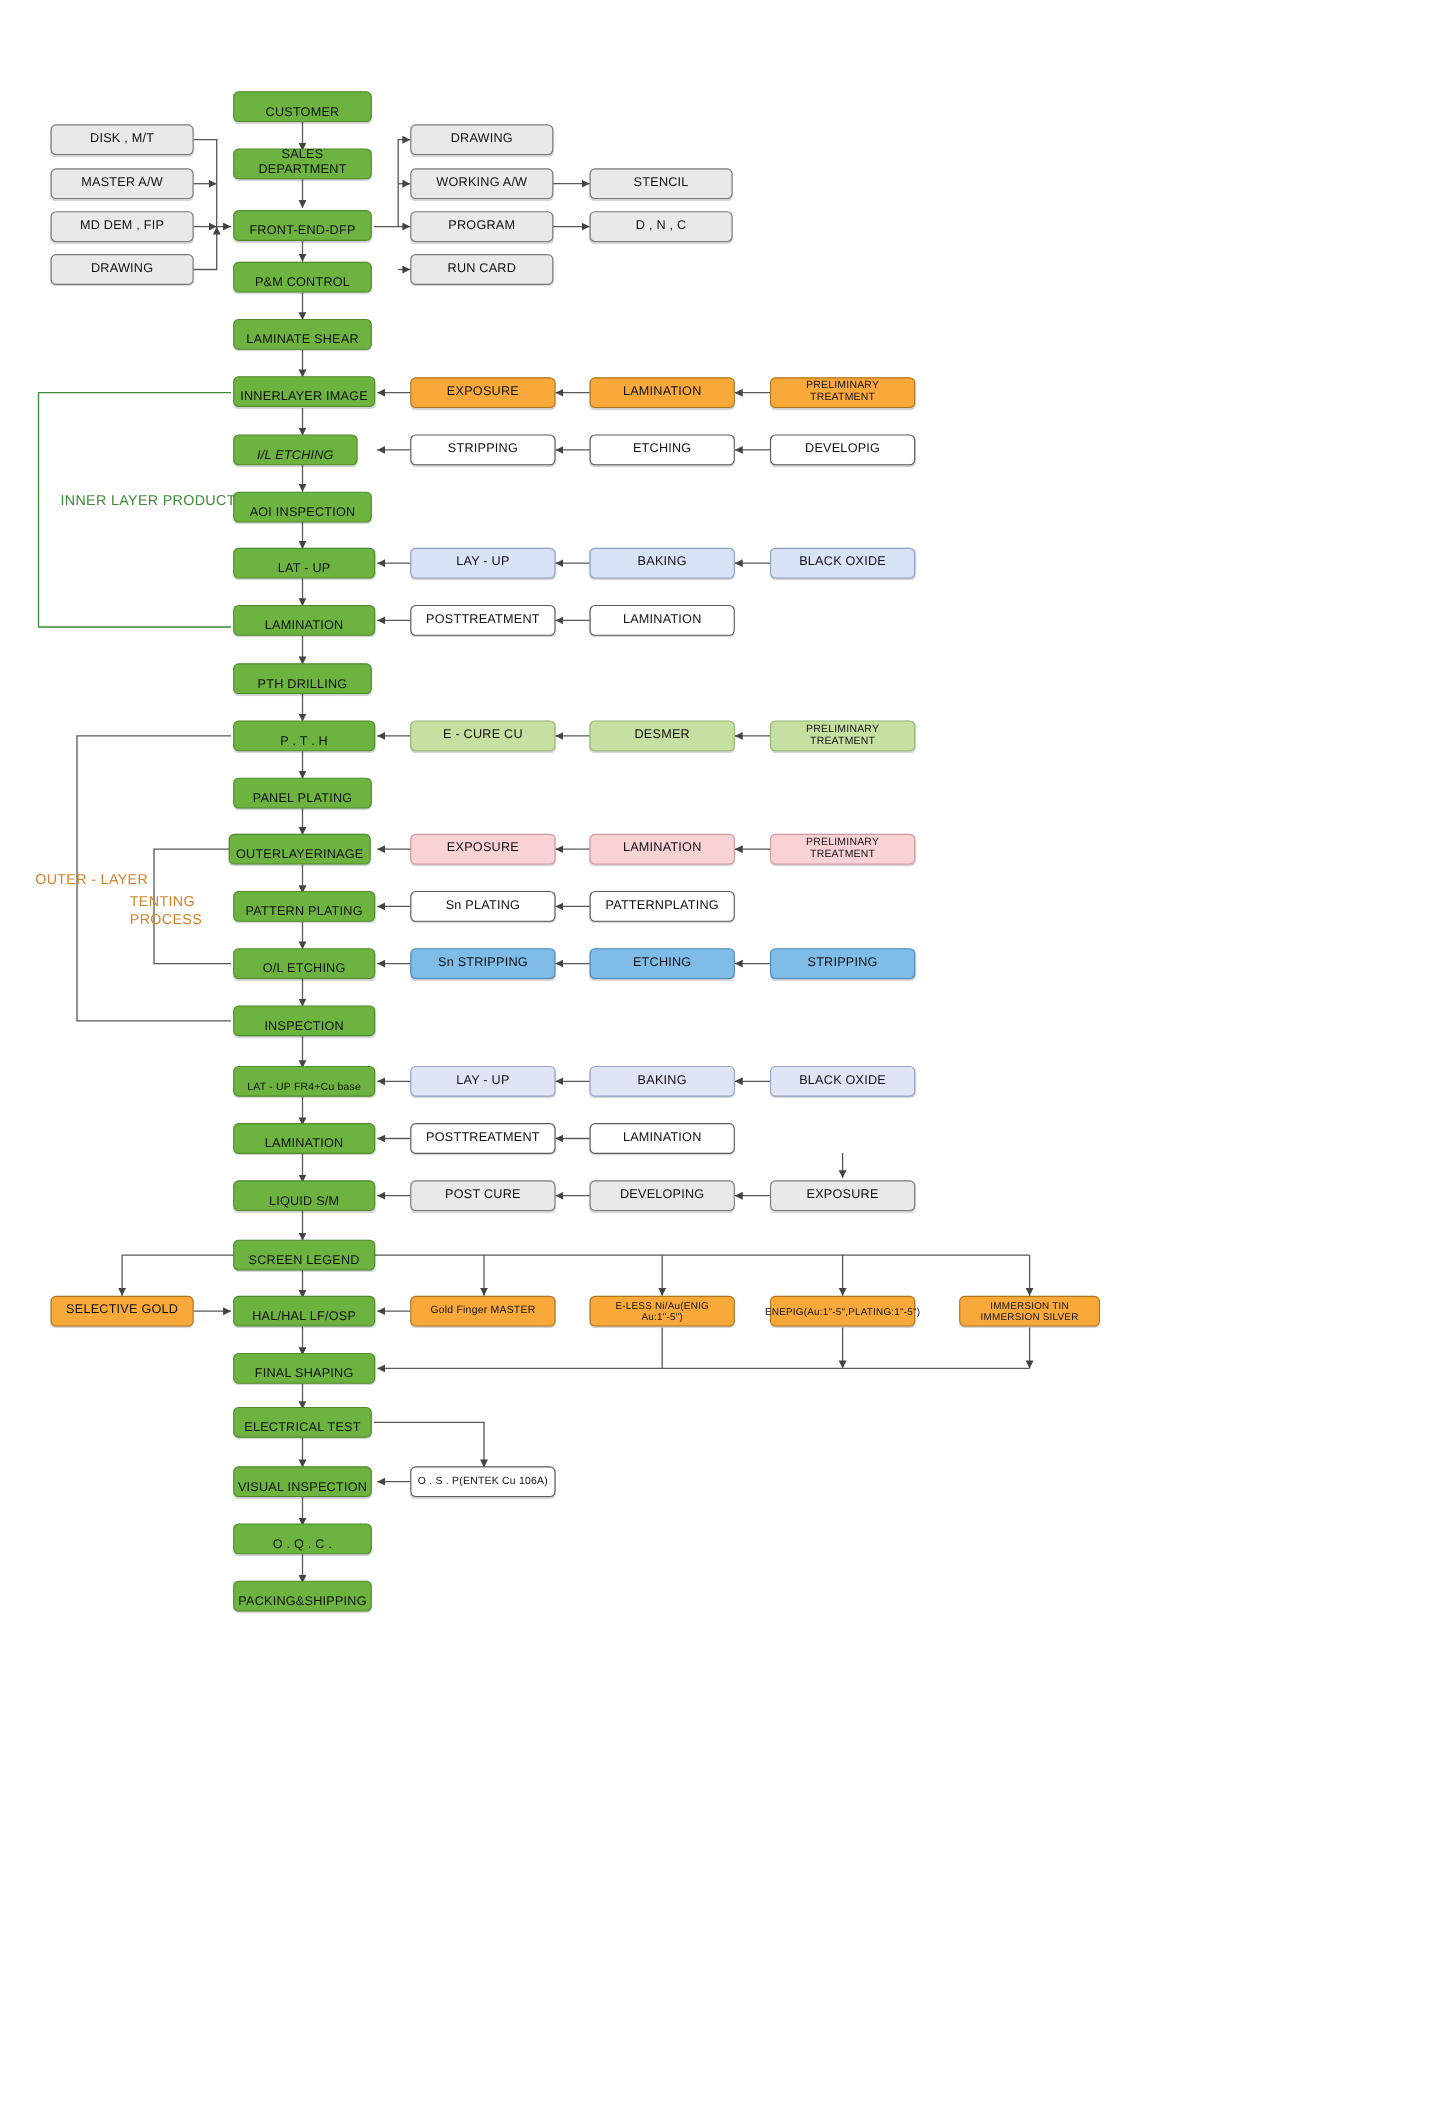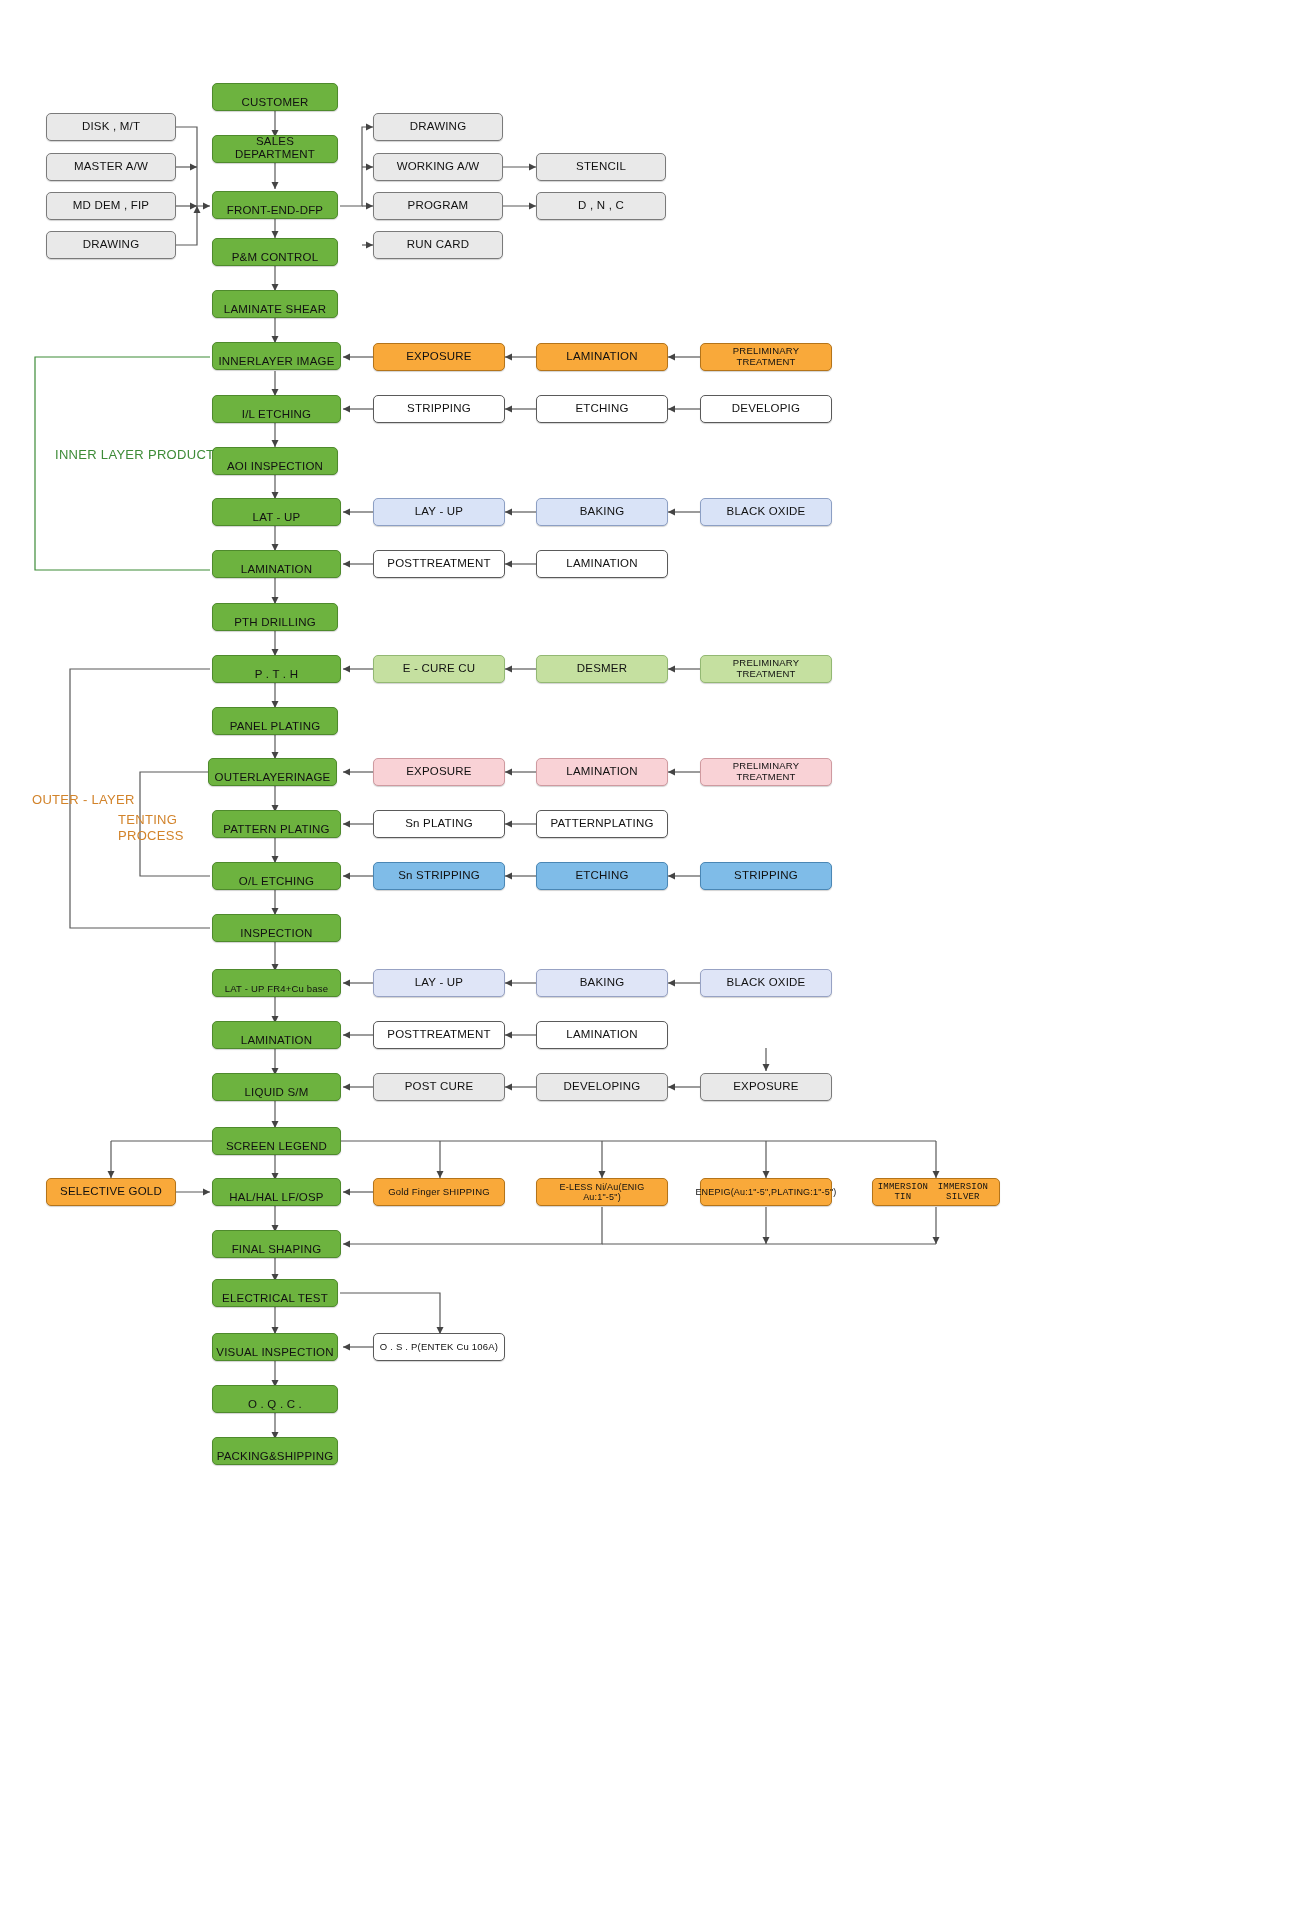--- a/index.html
+++ b/index.html
@@ -47,21 +47,21 @@
   .n-orange { background: #f9a93a; border-color: #b4741a; }
   .n-white  { background: #ffffff; border-color: #5a5a5a; }
   .n-blue   { background: #d9e3f7; border-color: #8c9fc4; }
   .n-blue2  { background: #7fbce8; border-color: #4a87b5; }
   .n-pink   { background: #f9d2d6; border-color: #cf9aa0; }
   .n-ltgreen{ background: #c5e0a0; border-color: #93b873; }
   .n-lav    { background: #dfe5f7; border-color: #97a2c4; }
 
   .tiny { font-size: 9.5px; }
   .tiny2 { font-size: 9px; }
-  .two-line { flex-direction: row; font-family: Liberation Mono, monospace; }
+  .two-line { flex-direction: column; }
 
   .caption {
     position: absolute;
     font-size: 13px;
     letter-spacing: 0.3px;
     white-space: pre-line;
     line-height: 1.25;
   }
   .cap-green  { color: #3d8b37; }
   .cap-orange { color: #d2832a; }
@@ -205,21 +205,21 @@
     </div>
   <div class="node n-green" style="left:212px; top:238px; width:126px; height:28px;">
       <span>P&amp;M CONTROL</span>
     </div>
   <div class="node n-green" style="left:212px; top:290px; width:126px; height:28px;">
       <span>LAMINATE SHEAR</span>
     </div>
   <div class="node n-green" style="left:212px; top:342px; width:129px; height:28px;">
       <span>INNERLAYER IMAGE</span>
     </div>
-  <div class="node n-green" style="left:212px; top:395px; width:129px; height:28px;">
+  <div class="node n-green" style="left:212px; top:395px; width:113px; height:28px;font-style:italic;">
       <span>I/L ETCHING</span>
     </div>
   <div class="node n-green" style="left:212px; top:447px; width:126px; height:28px;">
       <span>AOI INSPECTION</span>
     </div>
   <div class="node n-green" style="left:212px; top:498px; width:129px; height:28px;">
       <span>LAT - UP</span>
     </div>
   <div class="node n-green" style="left:212px; top:550px; width:129px; height:28px;">
       <span>LAMINATION</span>
@@ -406,21 +406,21 @@
       <span>DEVELOPING</span>
     </div>
   <div class="node n-grey" style="left:700px; top:1073px; width:132px; height:28px;">
       <span>EXPOSURE</span>
     </div>
 
   <div class="node n-orange" style="left:46px; top:1178px; width:130px; height:28px;">
       <span>SELECTIVE GOLD</span>
     </div>
   <div class="node n-orange tiny" style="left:373px; top:1178px; width:132px; height:28px;">
-      <span>Gold Finger SHIPPING</span>
+      <span>Gold Finger MASTER</span>
     </div>
   <div class="node n-orange tiny2" style="left:536px; top:1178px; width:132px; height:28px;">
       <span>E-LESS  Ni/Au(ENIG Au:1"-5")</span>
     </div>
   <div class="node n-orange tiny2" style="left:700px; top:1178px; width:132px; height:28px;">
       <span>ENEPIG(Au:1"-5",PLATING:1"-5")</span>
     </div>
   <div class="node n-orange tiny2 two-line" style="left:872px; top:1178px; width:128px; height:28px;">
     <span>IMMERSION TIN</span>
     <span>IMMERSION SILVER</span>

